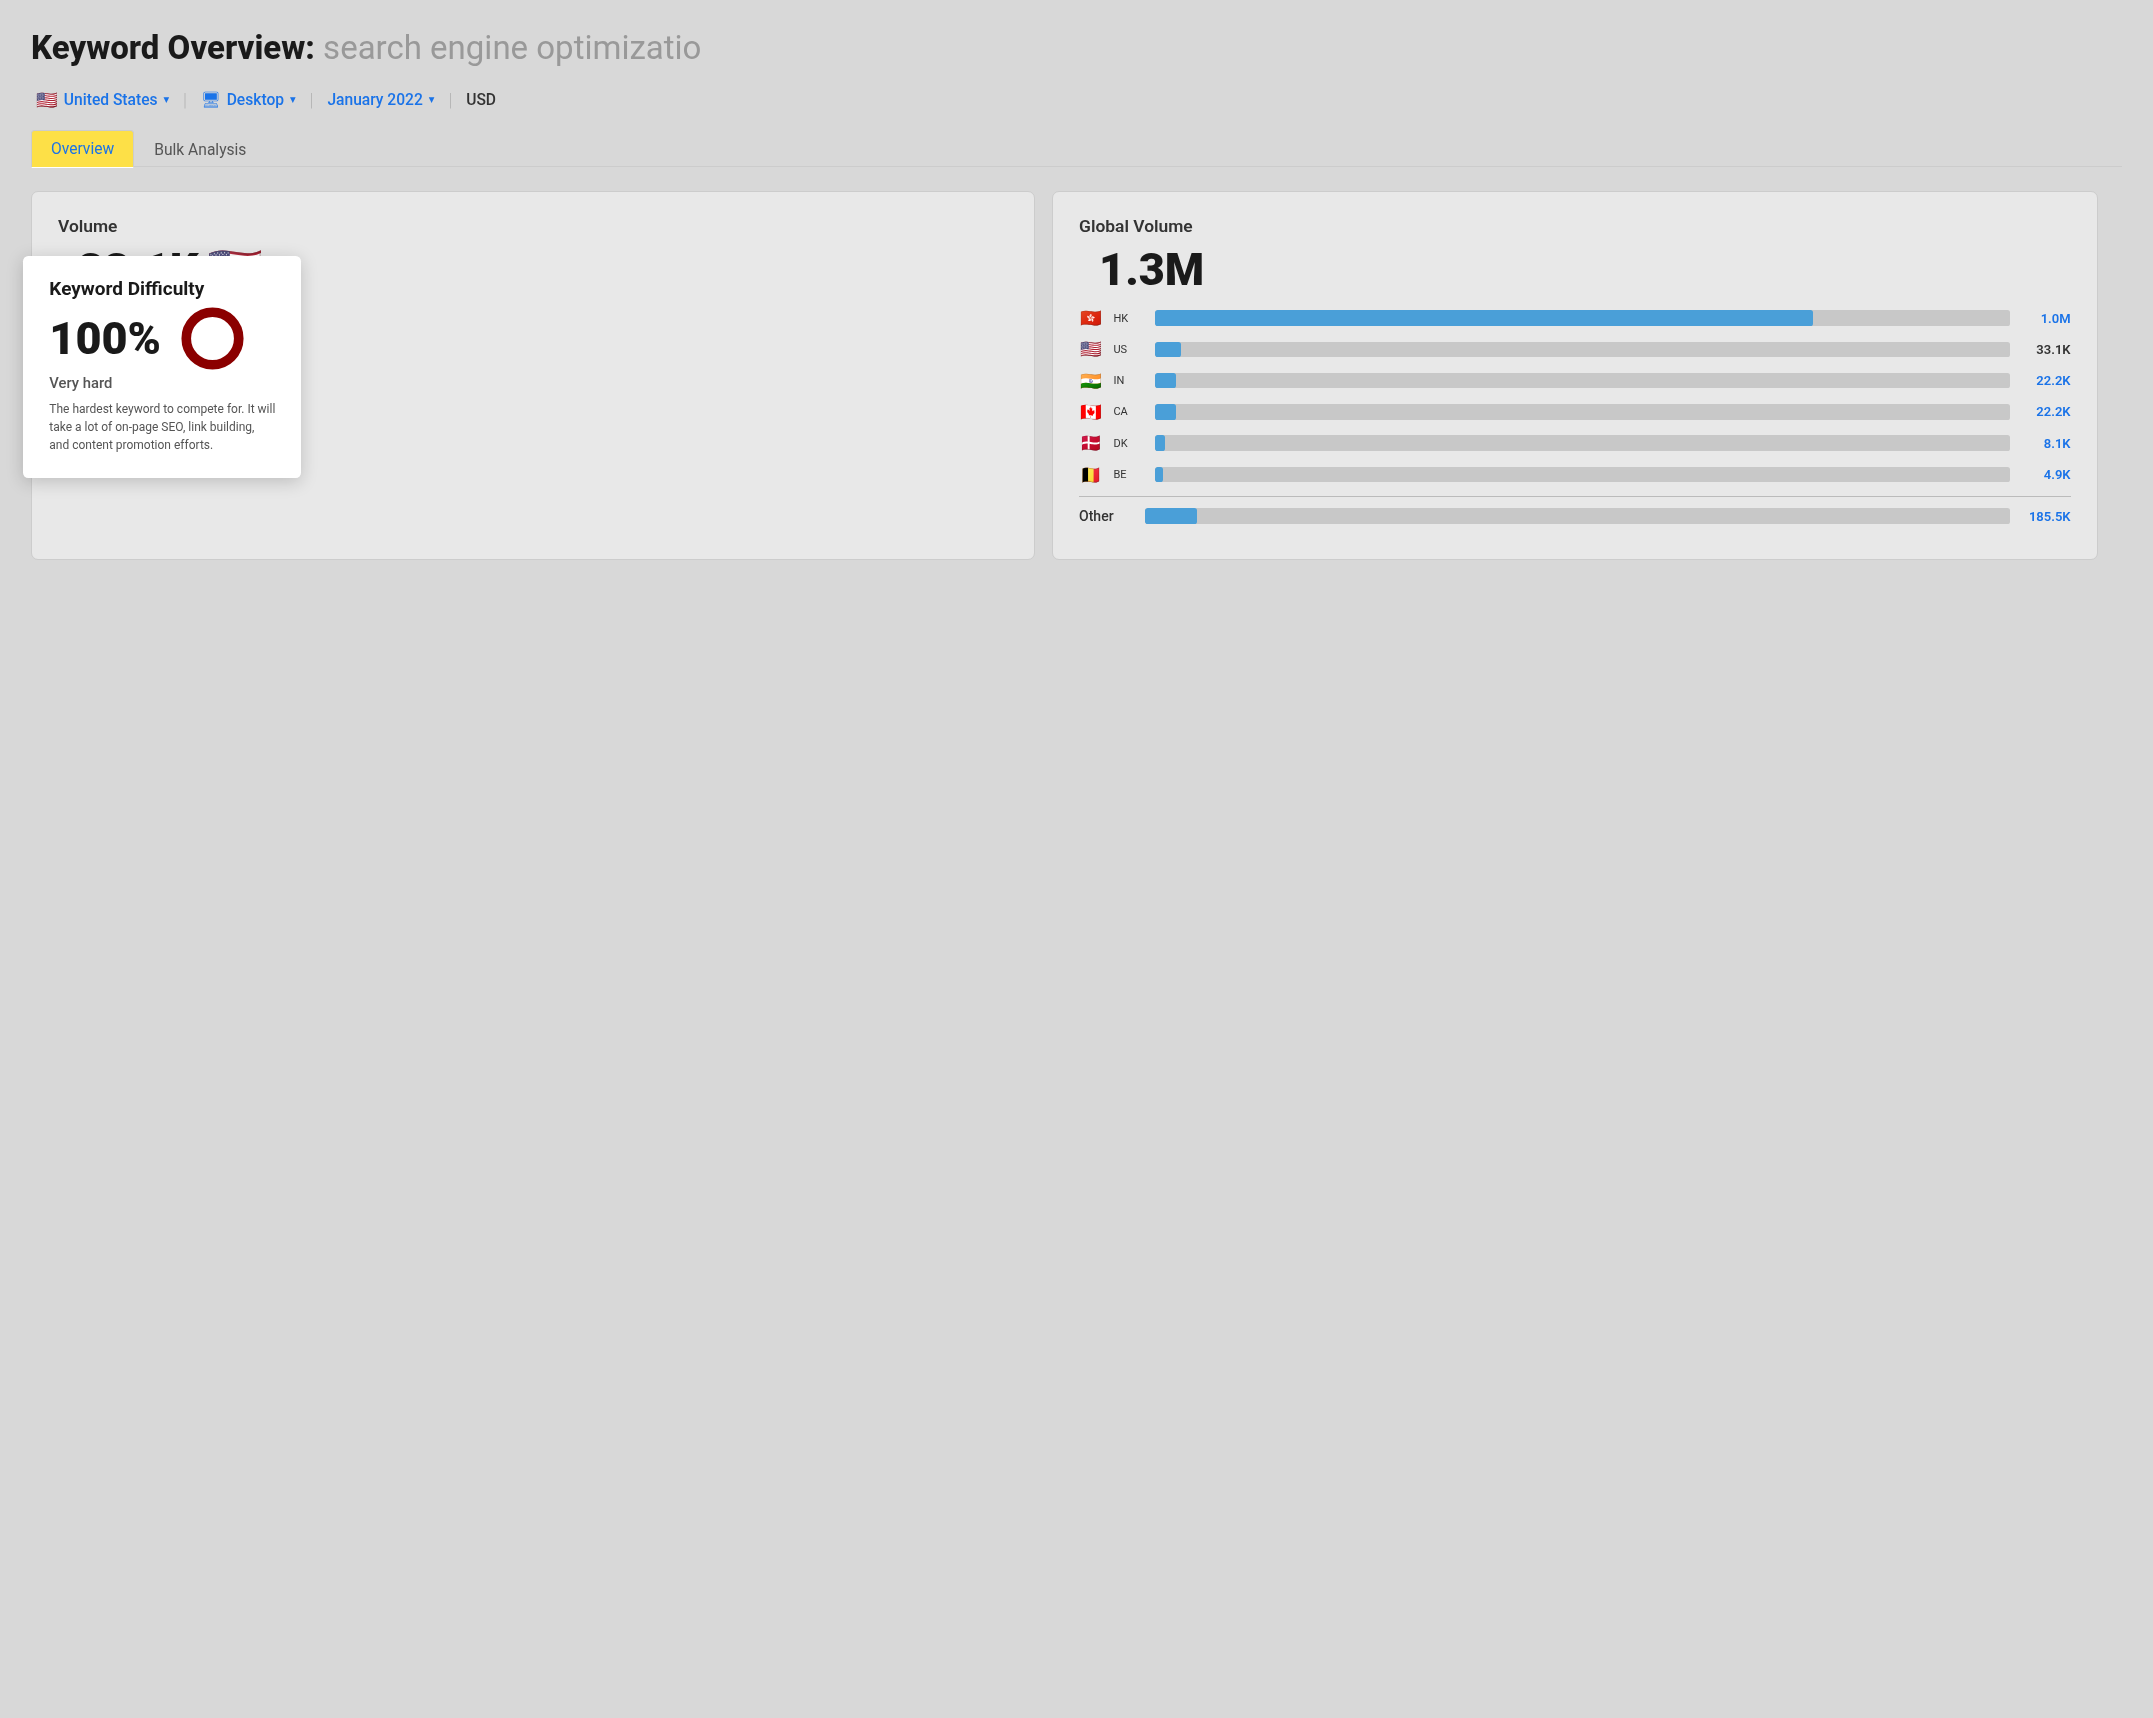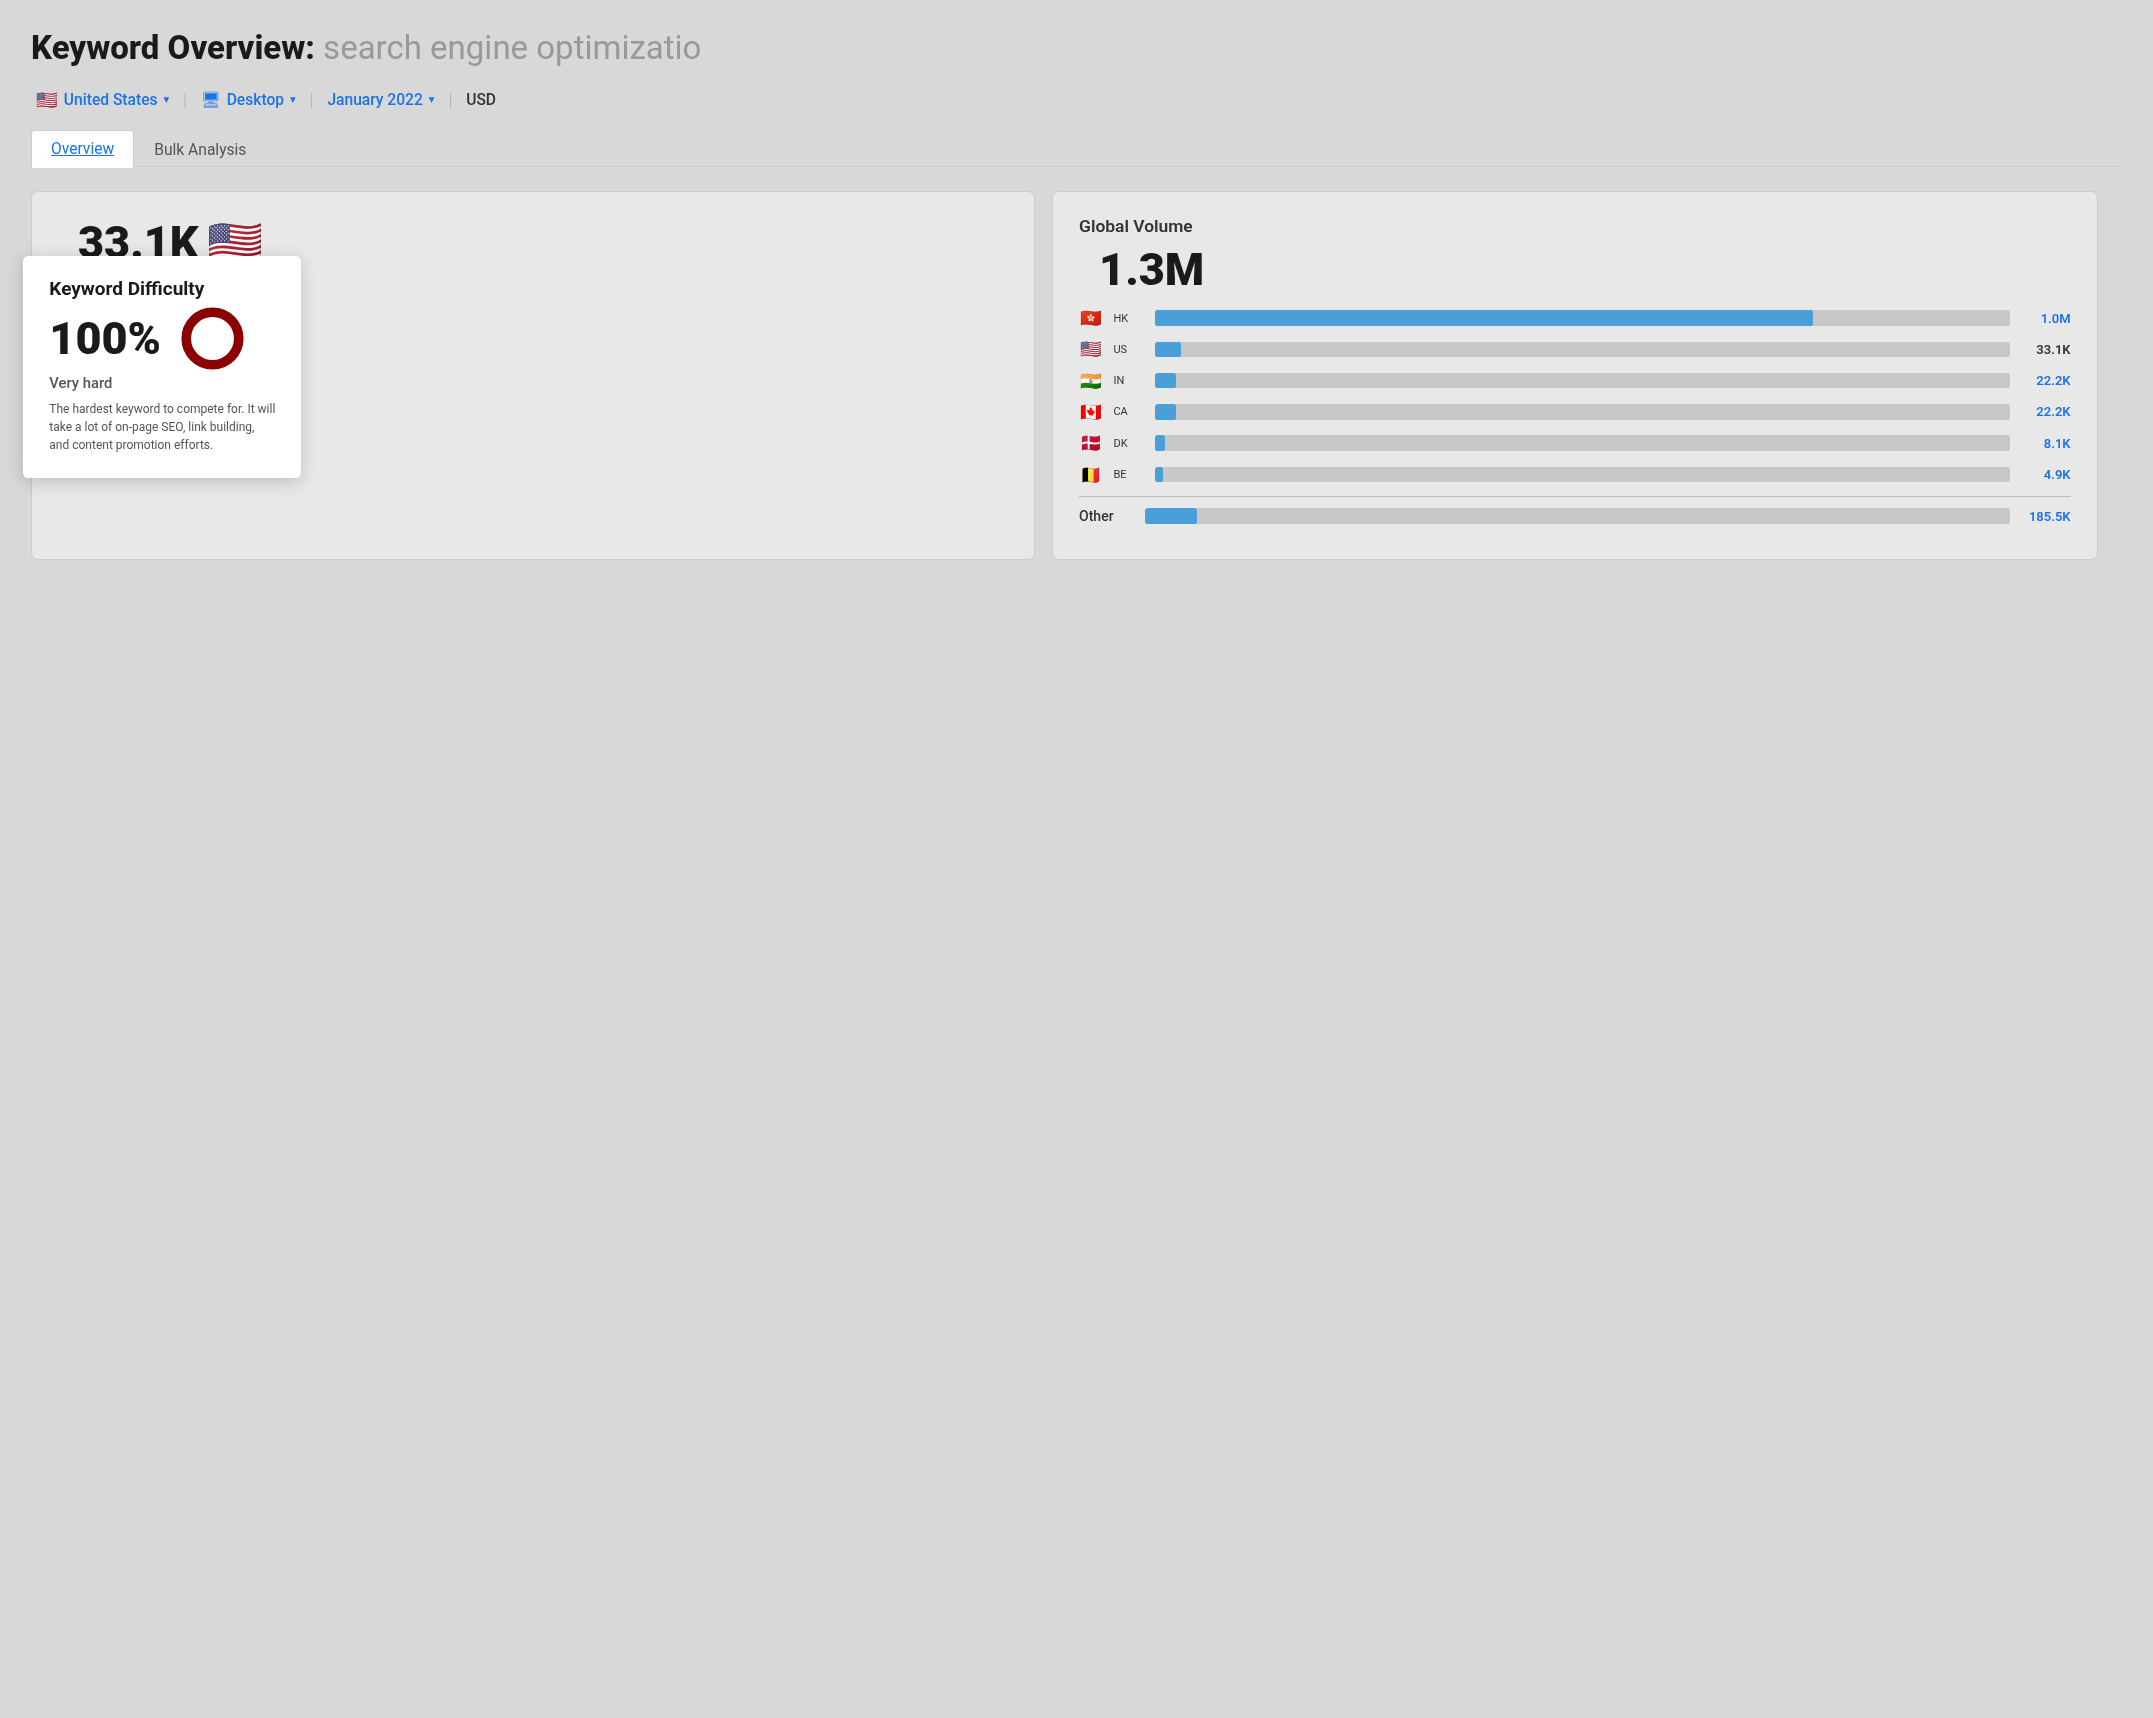--- a/index.html
+++ b/index.html
@@ -76,23 +76,22 @@
       cursor: pointer;
       color: #555;
       border: 0.9px solid transparent;
       border-bottom: none;
       margin-bottom: -1.7px;
     }
     .tab.active {
       color: #1a73e8;
       border: 0.9px solid #ccc;
       border-bottom: 1.7px solid #fff;
-      background: #ffffff;
+      background: #fde047;
       border-radius: 3.5px 3.5px 0 0;
-      text-decoration: underline;
     }
 
     .cards-row {
       display: flex;
       gap: 17.4px;
       width: 100%;
     }
 
     .card {
       background: #e8e8e8;
@@ -263,20 +262,21 @@
     <span>Overview</span>
   </div>
   <div class="tab">
     <span>Bulk Analysis</span>
   </div>
 </div>
 
 <div class="cards-row">
 
   <div class="card card-left">
+    <div class="card-label">Volume</div>
     <div class="card-value">
       <span>33.1K</span>
       <span>🇺🇸</span>
     </div>
 
     <div class="kd-popup">
       <div class="kd-popup-title">Keyword Difficulty</div>
       <div class="kd-value-row">
         <span class="kd-value">100%</span>
 

